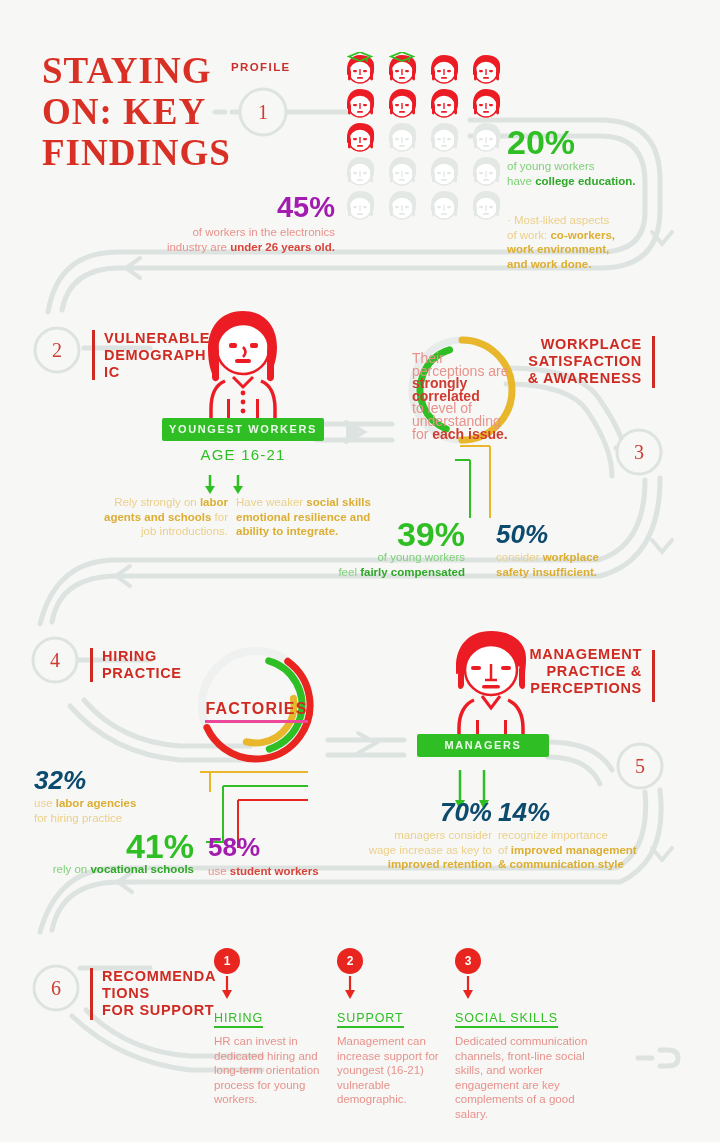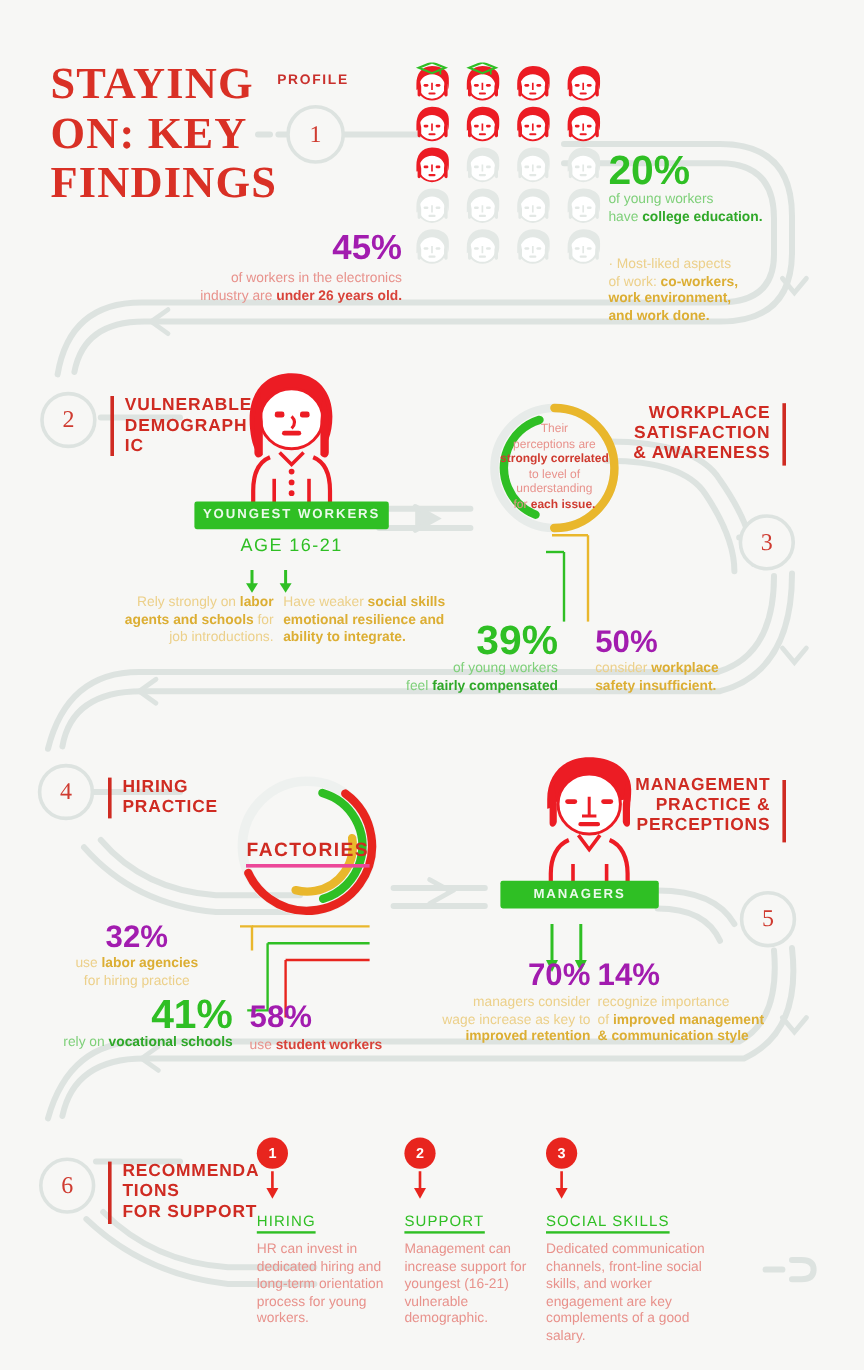--- a/index.html
+++ b/index.html
@@ -24,21 +24,21 @@
   .sec-head{
     color:#cf2b22;font-weight:700;font-size:14.5px;line-height:17px;
     letter-spacing:.7px;
   }
   .sec-head.r{text-align:right;}
   .label-small{
     color:#c9302c;font-weight:700;font-size:11.5px;letter-spacing:1.4px;
   }
   .big-red{color:#a21caf;font-weight:700;font-size:29px;line-height:30px;}
   .big-green{color:#2fbf24;font-weight:700;font-size:34px;line-height:28px;}
-  .big-gold{color:#a21caf;font-weight:700;font-size:26px;line-height:28px;}
+  .big-gold{color:#0c4a6e;font-weight:700;font-size:26px;line-height:28px;font-style:italic;}
   .cap-red{color:#e8928c;font-size:11.5px;line-height:14.5px;}
   .cap-red b{color:#d8433a;font-weight:700;}
   .cap-green{color:#7fd07a;font-size:11.5px;line-height:14.5px;}
   .cap-green b{color:#2fa828;font-weight:700;}
   .cap-gold{color:#ecd08a;font-size:11.5px;line-height:14.5px;}
   .cap-gold b{color:#dcae33;font-weight:700;}
   .num-circle-txt{
     color:#cf3b30;font-family:"Liberation Serif",serif;font-size:20px;
   }
 
@@ -63,21 +63,21 @@
     color:#fff;font-size:12px;font-weight:700;
     display:flex;align-items:center;justify-content:center;
   }
   .rec-title{
     color:#2fbf24;font-size:12.5px;letter-spacing:.9px;
     border-bottom:2px solid #2fbf24;display:inline-block;padding-bottom:1px;
   }
   .rec-body{color:#e8928c;font-size:11.5px;line-height:14.5px;}
 
   .underline-red{border-bottom:3px solid #ec4899;display:inline-block;padding-bottom:2px;}
-  .donut-txt{color:#e8928c;font-size:10px;line-height:12.6px;text-align:center;}
+  .donut-txt{color:#e8928c;font-size:14px;line-height:12.6px;}
   .donut-txt b{color:#cf3b30;font-weight:700;}
 </style>
 </head>
 <body>
 
 <div class="stage">
 
   <svg class="track-layer" viewBox="0 0 720 1142">
     <g fill="none" stroke="#dde3e0" stroke-width="5" stroke-linecap="round">
 
@@ -492,21 +492,21 @@
 
     <svg class="abs" style="left:128px;top:762px;" width="200" height="96" viewBox="0 0 200 96">
       <path d="M72,10 L82,10 L82,30" stroke="#e9b72c" stroke-width="2" fill="none"></path>
       <path d="M82,10 L180,10" stroke="#e9b72c" stroke-width="2" fill="none"></path>
       <path d="M95,24 L180,24" stroke="#2fbf24" stroke-width="2" fill="none"></path>
       <path d="M95,24 L95,80 L78,80" stroke="#2fbf24" stroke-width="2" fill="none"></path>
       <path d="M110,38 L180,38" stroke="#e8251e" stroke-width="2" fill="none"></path>
       <path d="M110,38 L110,86" stroke="#e8251e" stroke-width="2" fill="none"></path>
     </svg>
 
-    <div class="abs" style="left:34px;top:766px;width:160px;text-align:center;">
+    <div class="abs" style="left:34px;top:766px;width:160px;text-align:left;">
       <div class="big-gold">32%</div>
       <div class="cap-gold" style="margin-top:2px;">
         <span>use </span><b>labor agencies</b><br>
         <span>for hiring practice</span>
       </div>
     </div>
     <div class="abs" style="left:14px;top:832px;width:180px;text-align:right;">
       <div class="big-green">41%</div>
       <div class="cap-green" style="margin-top:2px;">
         <span>rely on </span><b>vocational schools</b>

